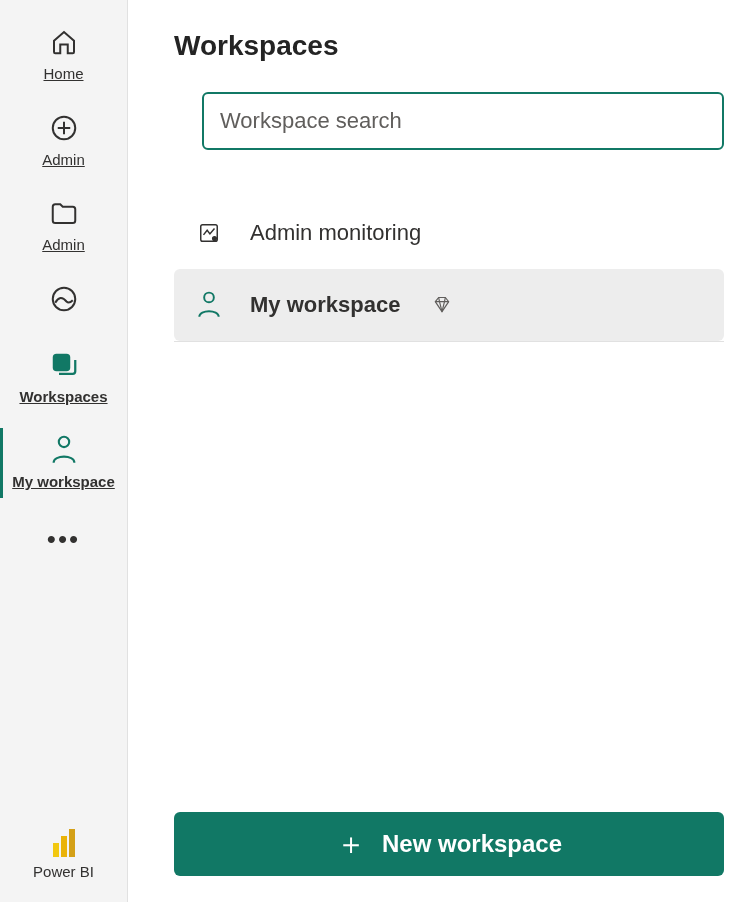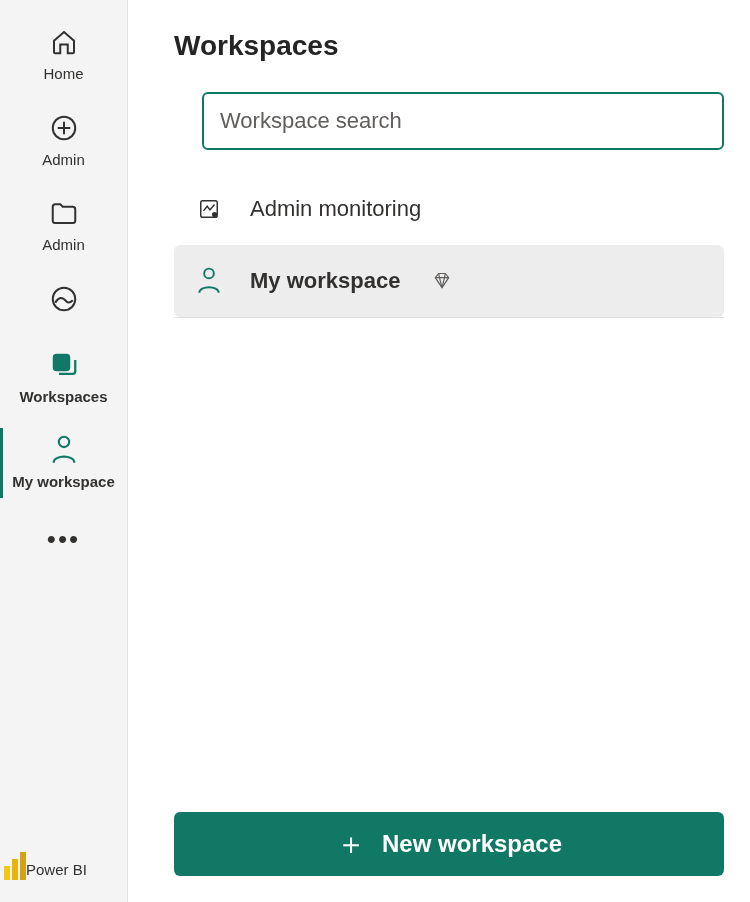--- a/index.html
+++ b/index.html
@@ -33,20 +33,21 @@
       display: flex;
       align-items: center;
       justify-content: center;
       margin-bottom: 6px;
     }
     .nav-item .label {
       font-size: 15px;
       text-align: right;
       line-height: 1.3;
       color: #323130;
+      text-decoration: underline;
     }
     .nav-item.active {
       font-weight: 600;
     }
     .nav-item.active::before {
       content: '';
       position: absolute;
       left: 0;
       top: 8px;
       bottom: 8px;
@@ -66,21 +67,21 @@
       font-size: 26px;
       letter-spacing: 2px;
       color: #323130;
       line-height: 1;
     }
     .sidebar-spacer {
       flex: 1;
     }
     .nav-footer {
       display: flex;
-      flex-direction: row;
+      flex-direction: column;
       align-items: center;
       padding: 14px 4px 22px 4px;
       cursor: pointer;
     }
     .nav-footer .label {
       font-size: 15px;
       color: #323130;
       margin-top: 6px;
     }
     .pbi-icon {
@@ -102,21 +103,21 @@
       flex-direction: column;
       padding: 30px 26px 26px 46px;
     }
     .main-title {
       font-size: 28px;
       font-weight: 700;
       color: #242424;
       margin-bottom: 30px;
     }
     .search-wrap {
-      margin-bottom: 23px;
+      margin-bottom: 47px;
       padding-left: 28px;
     }
     .search-input {
       width: 100%;
       height: 58px;
       border: 2px solid #117865;
       border-radius: 6px;
       padding: 0 16px;
       font-size: 22px;
       color: #605e5c;

